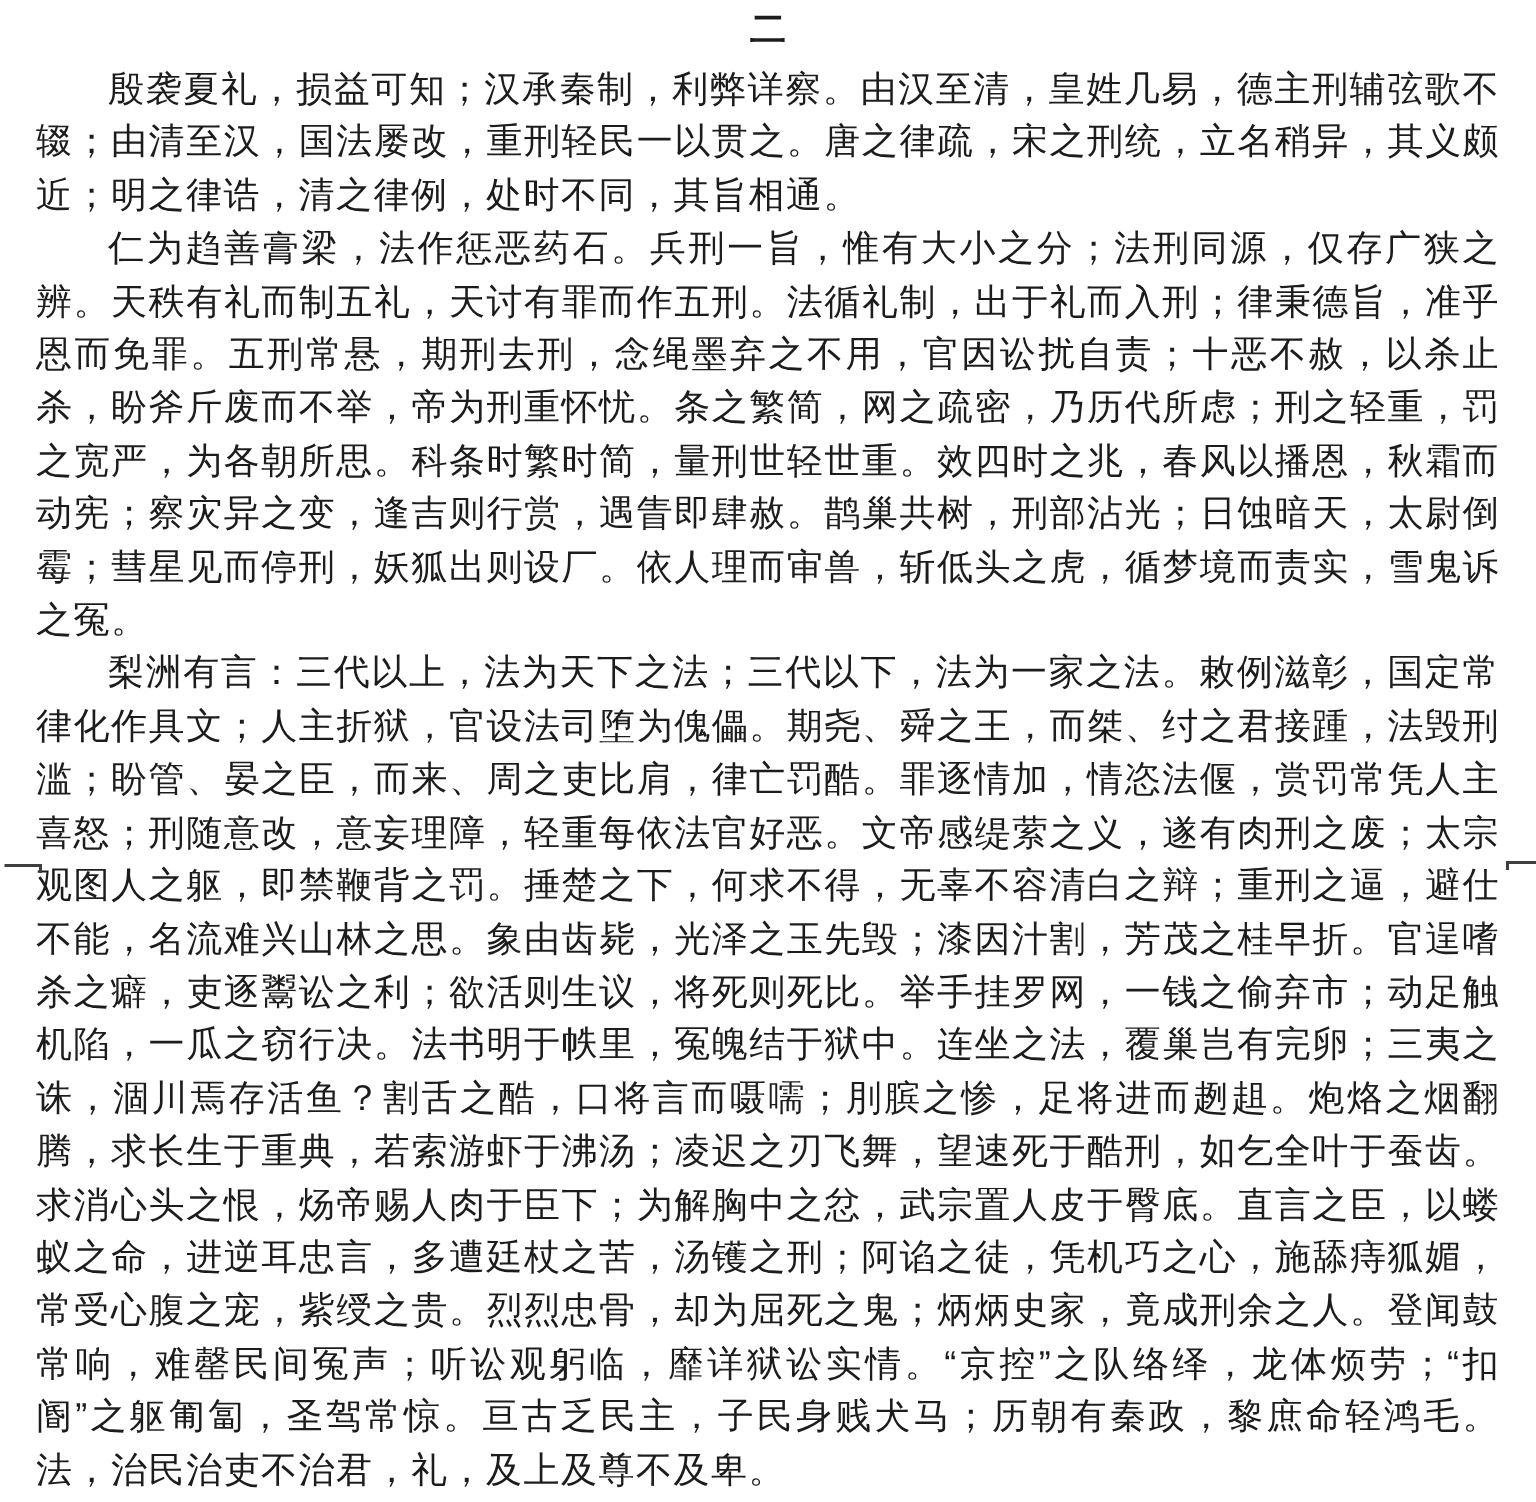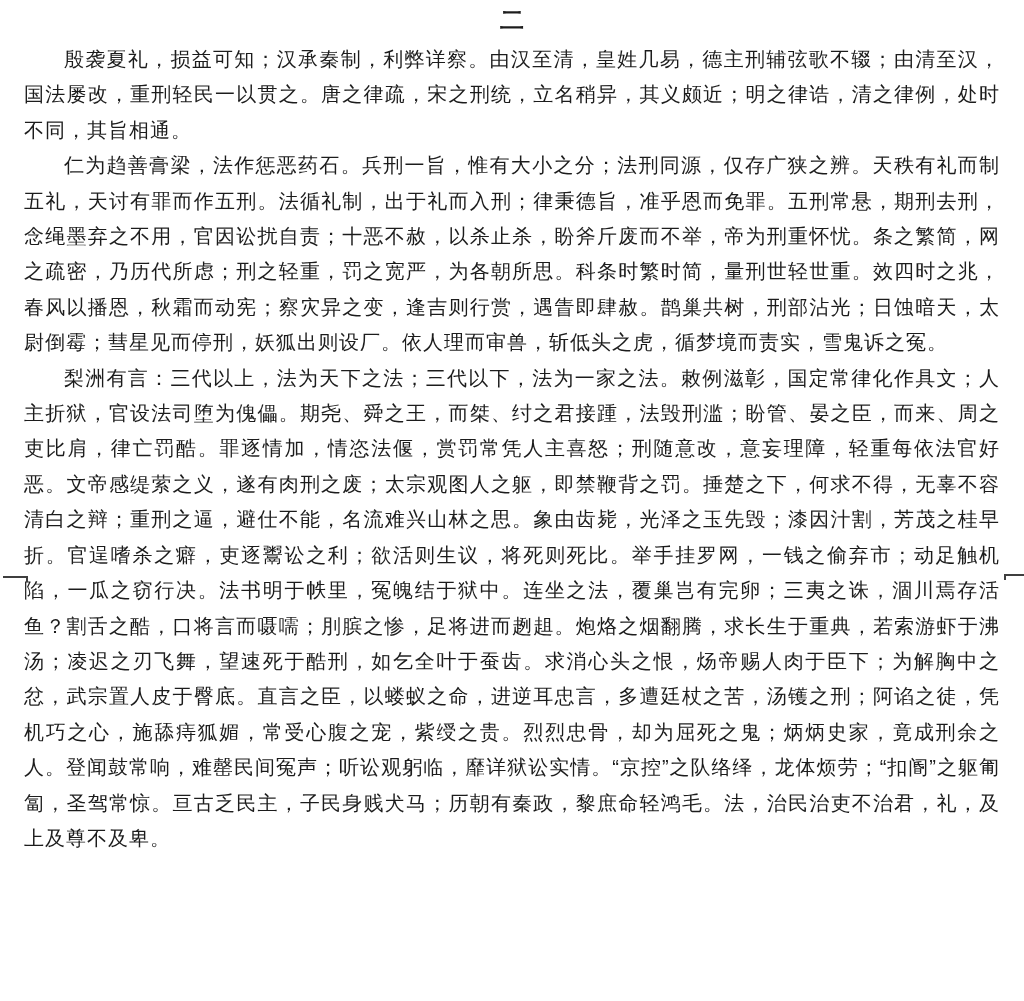--- a/index.html
+++ b/index.html
@@ -26,21 +26,21 @@
   .chapter-title {
     margin: 5px 0 7px 0;
     text-align: center;
     font-size: 24px;
     font-weight: 600;
     line-height: 30px;
     letter-spacing: 0;
   }
   .doc-body {
     padding: 0 24px;
-    font-size: 20px;
+    font-size: 24px;
     line-height: 35.4px;
     letter-spacing: 1px;
     text-align: justify;
     text-justify: inter-ideograph;
   }
   .doc-body p {
     margin: 0;
     padding: 0;
     text-indent: 2em;
   }

